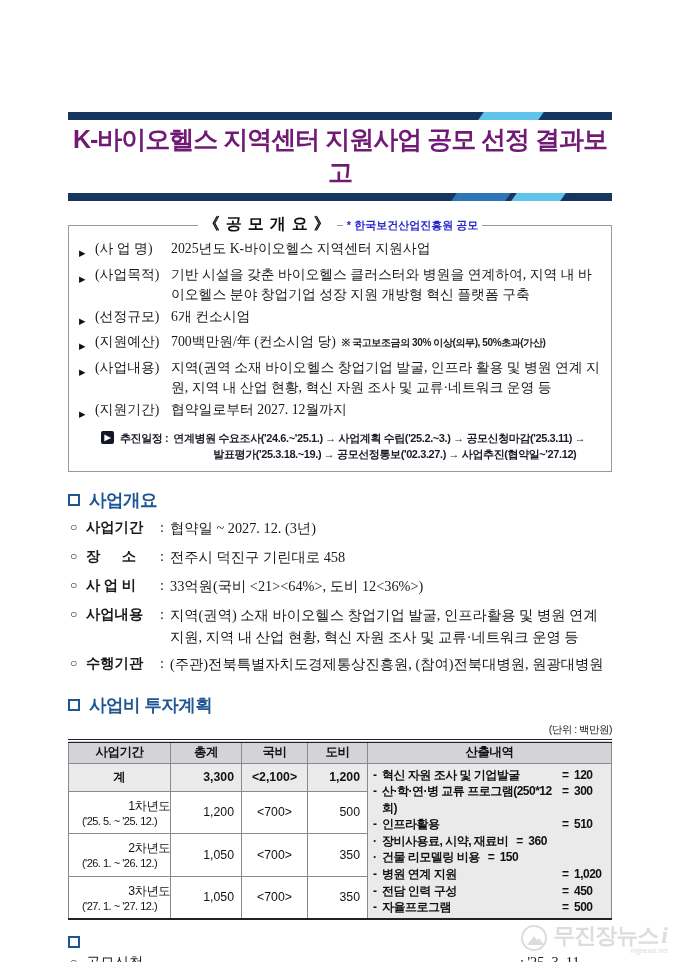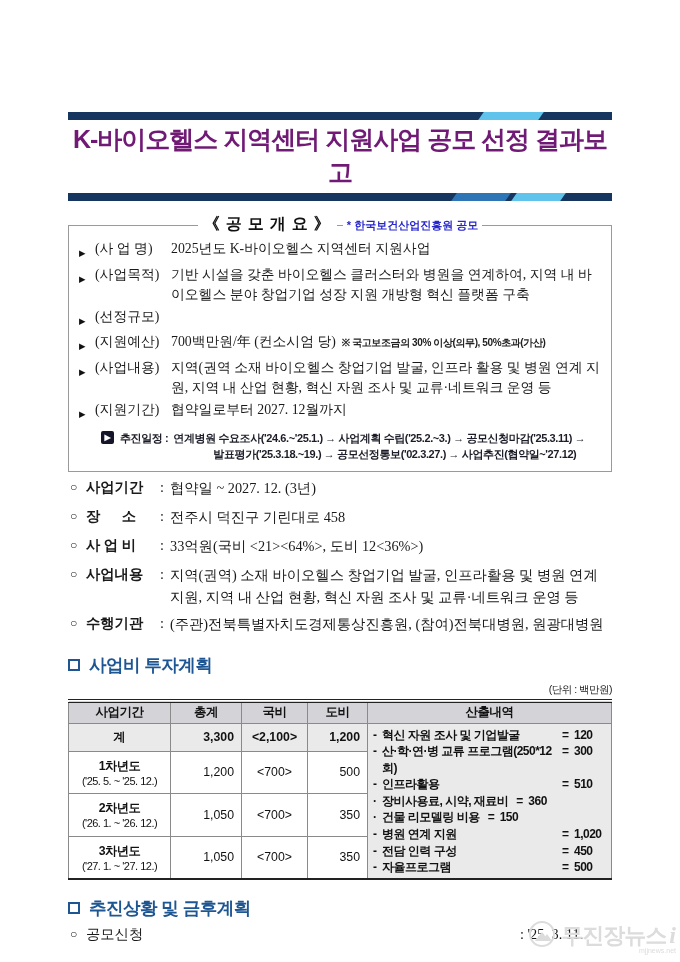--- a/index.html
+++ b/index.html
@@ -91,42 +91,42 @@
     border-top:4px double #222; border-bottom:2.5px solid #222;
   }
   table.invest th, table.invest td { border:1px solid #8a8a8a; }
   table.invest th {
     background:#d4d4d8; font-weight:bold; height:22px; font-size:12.5px; letter-spacing:-0.5px;
   }
   td.c { text-align:center; }
   td.r { text-align:right; padding-right:7px; }
   tr.sumrow td { background:#eaeaea; font-weight:bold; height:25px; }
   tr.yearrow td { height:38px; }
-  .p-name { font-weight:bold; letter-spacing:-0.5px; }
+  .p-name { font-weight:normal; letter-spacing:-0.5px;text-align:right; }
   .p-date { font-size:11px; letter-spacing:-0.5px; }
   td.breakdown { vertical-align:top; padding:3px 5px 2px 5px; background:#fff; }
   .bd-line { display:flex; align-items:baseline; line-height:16.6px; letter-spacing:-0.5px; font-size:12px; }
   .bd-line .bd-m { width:9px; flex:none; }
   .bd-line.main .bd-label { flex:1; }
   .bd-line.sub .bd-label { flex:none; }
   .bd-val { display:flex; flex:none; }
   .bd-line.sub .bd-val { margin-left:8px; }
   .bd-val .eq { width:12px; }
   .bd-val .num { min-width:32px; text-align:left; }
   .bd-line.main .bd-val { font-weight:bold; }
 
   
   .sitem { display:flex; font-size:14.3px; line-height:28px; }
   .sitem .circ { width:18px; padding-left:2px; font-size:12px; flex:none; }
   .sitem .stext { flex:1; }
   .sitem .sdate { flex:none; text-align:left; width:92px; }
 
   
   .wm {
-    position:absolute; right:4px; bottom:8px; display:flex; align-items:flex-start;
+    position:absolute; right:12px; bottom:8px; display:flex; align-items:center;
     color:#dcdcdc; font-family:"Liberation Sans", sans-serif;
   }
   .wm-circle {
     width:26px; height:26px; border-radius:50%; border:2px solid #dcdcdc;
     position:relative; margin-right:6px; flex:none; overflow:hidden;
   }
   .wm-mtn {
     position:absolute; bottom:4px; left:4px;
     width:0; height:0; border-left:7px solid transparent; border-right:7px solid transparent;
     border-bottom:9px solid #dcdcdc;
@@ -173,20 +173,21 @@
         <span class="otext">2025년도 K-바이오헬스 지역센터 지원사업</span>
       </div>
       <div class="oitem">
         <span class="tri">▶</span>
         <span class="olabel">(사업목적)</span>
         <span class="otext">기반 시설을 갖춘 바이오헬스 클러스터와 병원을 연계하여, 지역 내 바이오헬스 분야 창업기업 성장 지원 개방형 혁신 플랫폼 구축</span>
       </div>
       <div class="oitem">
         <span class="tri">▶</span>
         <span class="olabel">(선정규모)</span>
+        <span class="otext">6개 컨소시엄</span>
       </div>
       <div class="oitem">
         <span class="tri">▶</span>
         <span class="olabel">(지원예산)</span>
         <span class="otext"><span>700백만원/年 (컨소시엄 당)</span><span class="onote">※ 국고보조금의 30% 이상(의무), 50%초과(가산)</span></span>
       </div>
       <div class="oitem">
         <span class="tri">▶</span>
         <span class="olabel">(사업내용)</span>
         <span class="otext">지역(권역 소재 바이오헬스 창업기업 발굴, 인프라 활용 및 병원 연계 지원, 지역 내 산업 현황, 혁신 자원 조사 및 교류·네트워크 운영 등</span>
@@ -200,20 +201,24 @@
       <div class="schedule">
         <span class="sch-icon">▶</span>
         <span class="sch-label">추진일정 :</span>
         <span class="sch-lines">
           <span class="sch-line1">연계병원 수요조사('24.6.~'25.1.) → 사업계획 수립('25.2.~3.) → 공모신청마감('25.3.11) →</span>
           <div class="sch-line2">발표평가('25.3.18.~19.) → 공모선정통보('02.3.27.) → 사업추진(협약일~'27.12)</div>
         </span>
       </div>
     </div>
 
+    <div class="sec-head">
+      <span class="sq"></span>
+      <span>사업개요</span>
+    </div>
     <div class="sec1">
       <div class="citem">
         <span class="circ">○</span>
         <span class="clabel">사업기간</span>
         <span class="ccolon">:</span>
         <span class="ctext">협약일 ~ 2027. 12. (3년)</span>
       </div>
       <div class="citem">
         <span class="circ">○</span>
         <span class="clabel">장      소</span>
@@ -361,21 +366,20 @@
             </td>
           <td class="r">1,050</td>
           <td class="c">&lt;700&gt;</td>
           <td class="r">350</td>
         </tr>
       </tbody>
     </table>
 
     <div class="sec-head">
       <span class="sq"></span>
-      <span>추진상황 및 금후계획</span>
     </div>
     <div>
       <div class="sitem">
         <span class="circ">○</span>
         <span class="stext">공모신청</span>
         <span class="sdate">: '25. 3. 11.</span>
       </div>
 
     </div>
 

